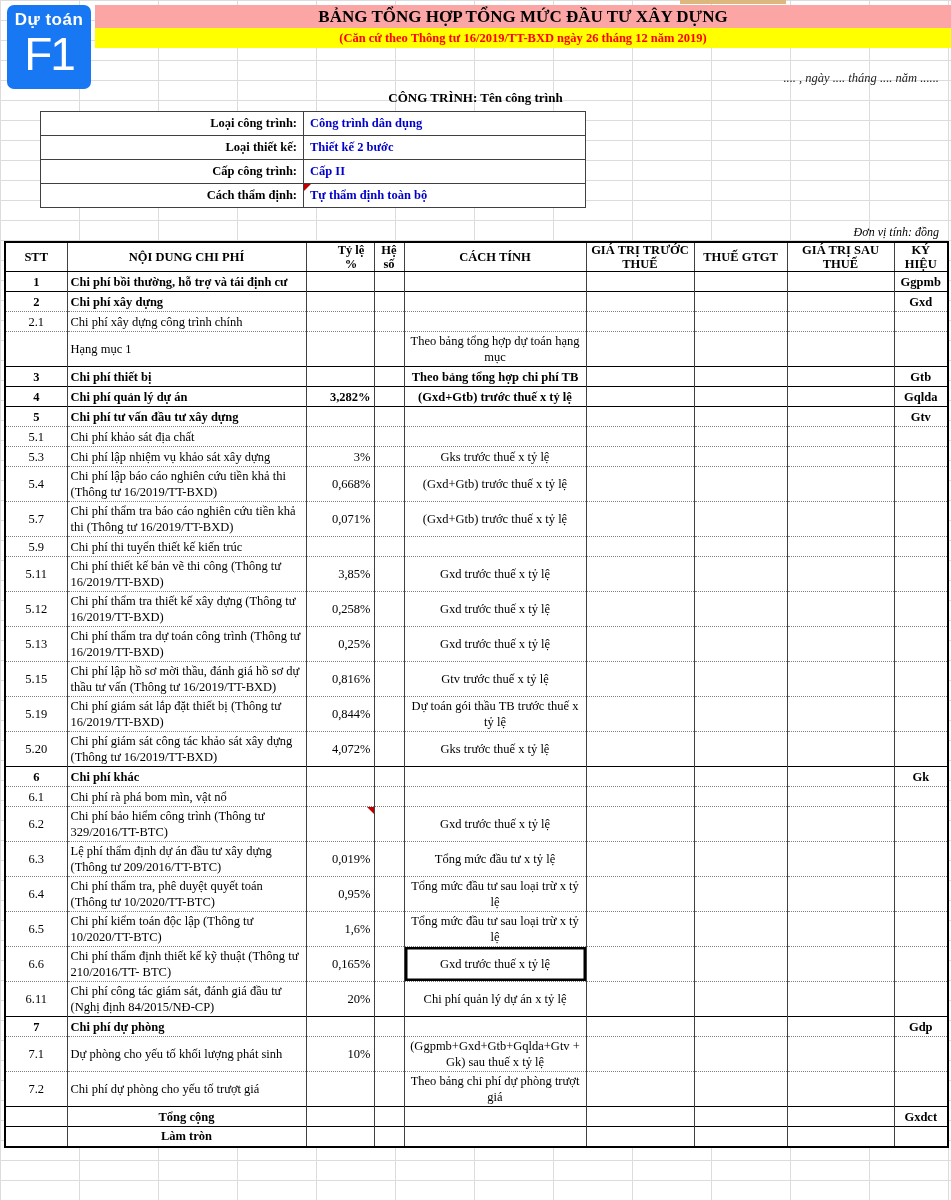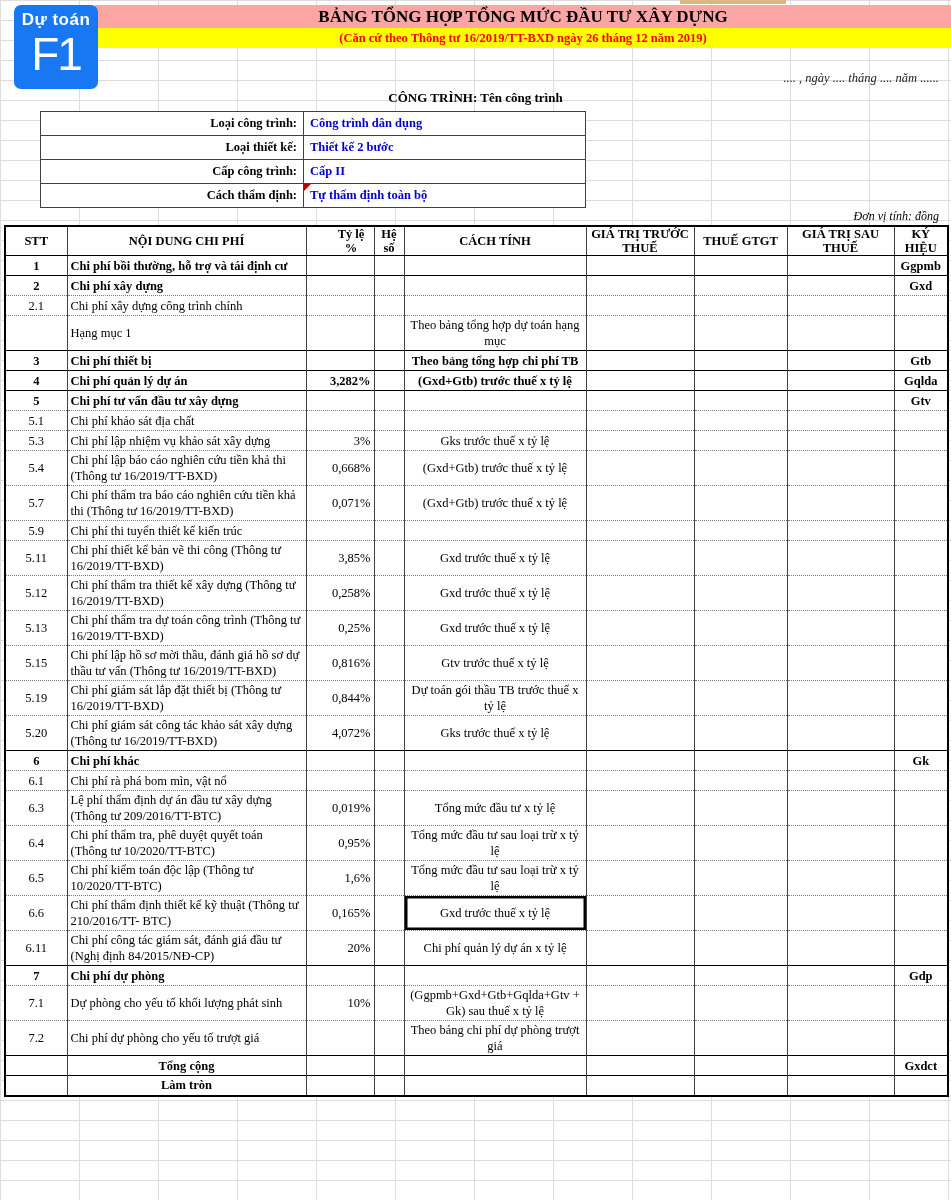--- a/index.html
+++ b/index.html
@@ -11,32 +11,32 @@
     background-color:#fff;
     background-image:
       linear-gradient(#dcdcdc 1px, transparent 1px),
       linear-gradient(90deg,#dcdcdc 1px, transparent 1px);
     background-size:79px 20px;
   }
   
   .topbar { position:relative; padding-top:5px; }
   .tan-strip { position:absolute; top:0; left:680px; width:106px; height:4px; background:#ddb87e; }
   .logo {
-    position:absolute; top:5px; left:14px; width:84px; height:84px;
+    position:absolute; top:5px; left:7px; width:84px; height:84px;
     background:#1877F2; border-radius:7px; color:#fff; text-align:center;
     font-family:"Liberation Sans", sans-serif; z-index:3;
   }
   .logo .l1 { display:block; font-weight:bold; font-size:17px; margin-top:5px; letter-spacing:.5px; }
   .logo .l2 { display:block; font-weight:normal; font-size:46px; line-height:48px; letter-spacing:-2px; }
   .main-title { margin-left:95px; height:23px; line-height:23px; text-align:center; font-weight:bold; font-size:17px; background:#fca5a5; }
   .subtitle-bar { margin-left:95px; height:20px; line-height:20px; text-align:center; background:#ffff00; color:#ff0000; font-weight:bold; font-size:12.5px; }
   .date-line { height:20px; line-height:20px; margin-top:20px; text-align:right; padding-right:12px; font-style:italic; color:#222; }
   .project-line { height:19px; line-height:19px; text-align:center; font-weight:bold; font-size:13px; }
   
-  .info { border-collapse:collapse; table-layout:fixed; margin:4px 0 0 40px; width:545px; background:#fff; }
+  .info { border-collapse:collapse; table-layout:fixed; margin:4px 0 16px 40px; width:545px; background:#fff; }
   .info td { border:1px solid #404040; height:24px; font-weight:bold; }
   .info .lab { width:263px; text-align:right; padding-right:6px; }
   .info .val { width:282px; color:#0000cd; padding-left:6px; position:relative; }
   .info .val.cmt::before { content:""; position:absolute; top:0; left:0; border-top:7px solid #c00000; border-right:7px solid transparent; }
   .unit-note { text-align:right; padding-right:12px; height:17px; line-height:17px; font-style:italic; font-size:12px; }
   
   table.main { border-collapse:collapse; table-layout:fixed; margin-left:4px; width:943px; background:#fff; border:2px solid #000; }
   .main th, .main td { border-left:1px solid #404040; vertical-align:middle; padding:1px 3px; line-height:16px; position:relative; overflow:hidden; }
   .main thead th { border-bottom:1.5px solid #000; font-weight:bold; text-align:center; height:28px; line-height:14px; padding:0 2px; }
   .main tbody tr { height:20px; }
@@ -344,20 +344,31 @@
         <td class="c-name">Chi phí rà phá bom mìn, vật nổ</td>
         <td class="c-rate"></td>
         <td class="c-coef"></td>
         <td class="c-method"></td>
         <td class="c-pre"></td>
         <td class="c-vat"></td>
         <td class="c-post"></td>
         <td class="c-sym"></td>
       </tr>
 
+      <tr>
+        <td class="c-stt">6.2</td>
+        <td class="c-name">Chi phí bảo hiểm công trình (Thông tư 329/2016/TT-BTC)</td>
+        <td class="c-rate cmt"></td>
+        <td class="c-coef"></td>
+        <td class="c-method">Gxd trước thuế x tỷ lệ</td>
+        <td class="c-pre"></td>
+        <td class="c-vat"></td>
+        <td class="c-post"></td>
+        <td class="c-sym"></td>
+      </tr>
 
       <tr>
         <td class="c-stt">6.3</td>
         <td class="c-name">Lệ phí thẩm định dự án đầu tư xây dựng (Thông tư 209/2016/TT-BTC)</td>
         <td class="c-rate">0,019%</td>
         <td class="c-coef"></td>
         <td class="c-method">Tổng mức đầu tư x tỷ lệ</td>
         <td class="c-pre"></td>
         <td class="c-vat"></td>
         <td class="c-post"></td>

